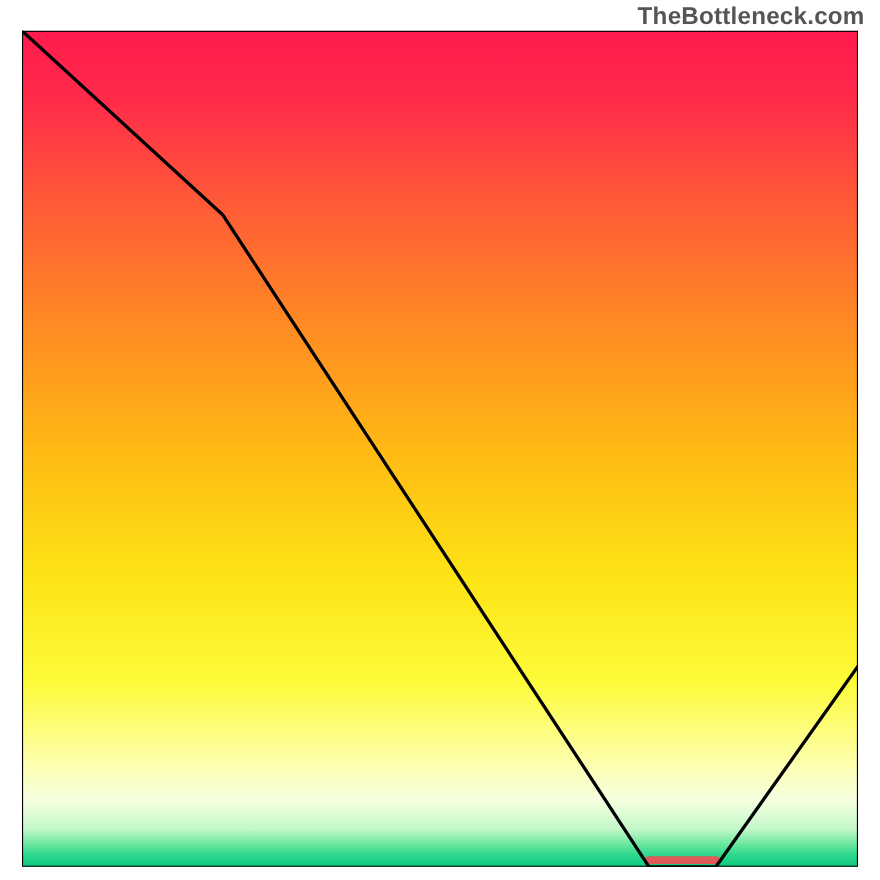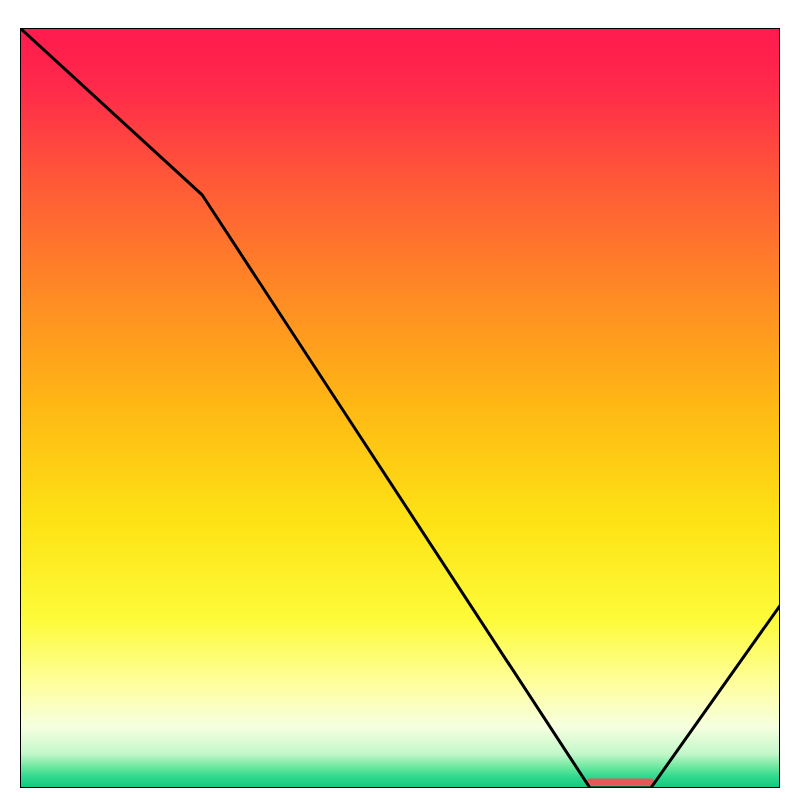--- a/index.html
+++ b/index.html
@@ -36,20 +36,21 @@
   .plot svg {
     display: block;
     width: 760px;
     height: 760px;
   }
 </style>
 </head>
 <body>
 
 <div class="page">
+  <div class="watermark">TheBottleneck.com</div>
 
   <div class="plot">
     <svg viewBox="0 0 760 760" preserveAspectRatio="none">
       <defs>
         <linearGradient id="bg-grad" x1="0" y1="0" x2="0" y2="1">
 
         <stop offset="0.00%" stop-color="#ff1a4e"></stop>
             <stop offset="8.00%" stop-color="#ff2a4a"></stop>
             <stop offset="20.00%" stop-color="#ff5838"></stop>
             <stop offset="35.00%" stop-color="#ff8a24"></stop>

